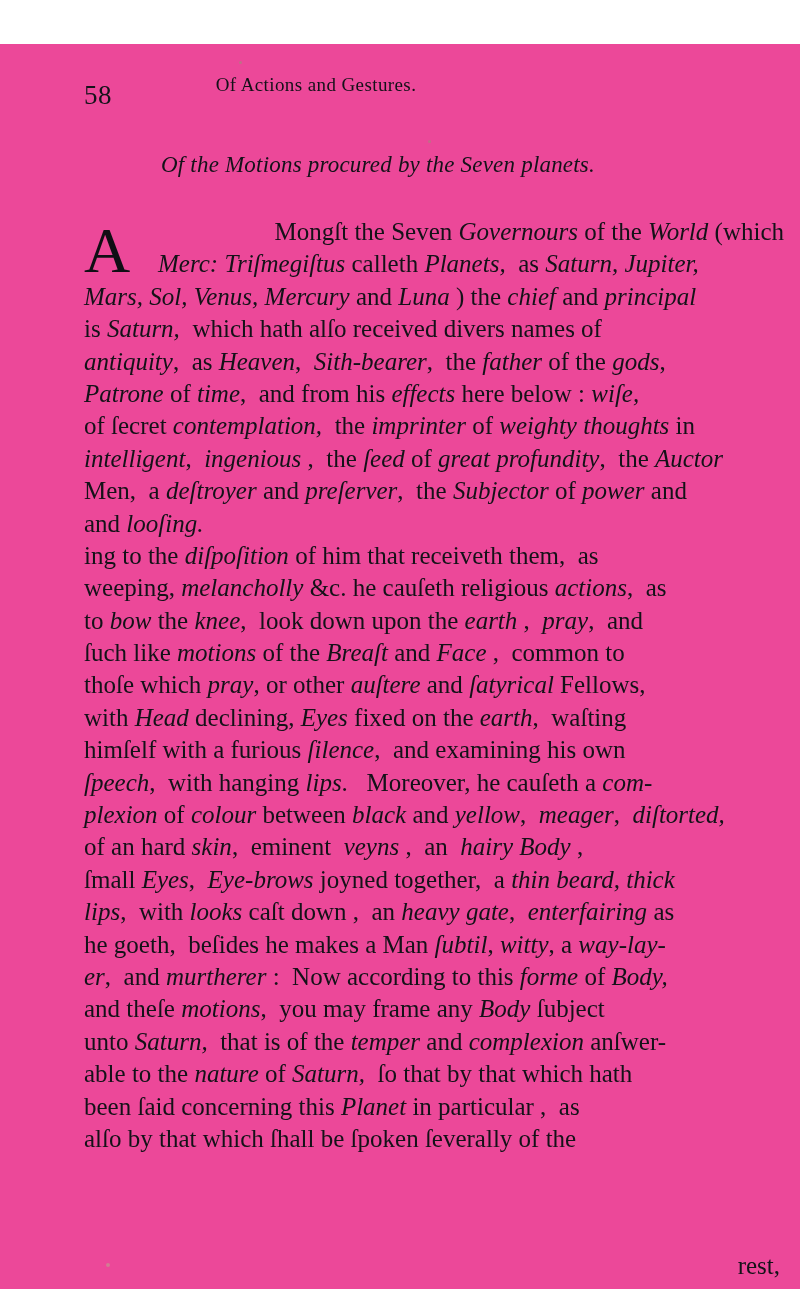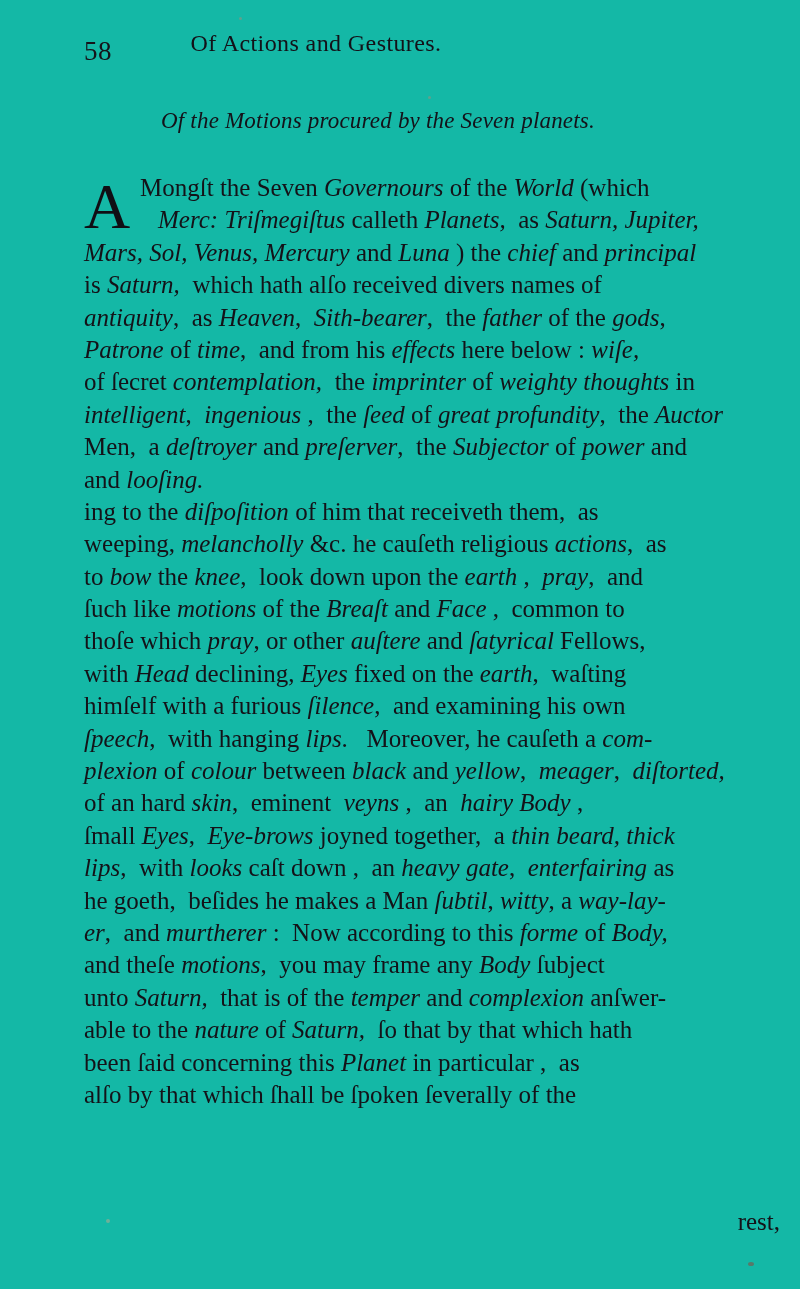--- a/index.html
+++ b/index.html
@@ -12,21 +12,22 @@
     background: #ffffff;
     font-family: "Liberation Serif", "DejaVu Serif", serif;
     color: #111014;
     overflow: hidden;
     position: relative;
   }
 
   .page {
     position: absolute;
     inset: 0;
-    background: #14b8a6;
+    background: #ec4899;
+    margin-top: 44px;
   }
 
   
   .running-head {
     position: absolute;
     top: 30px;
     left: 0;
     width: 800px;
     height: 44px;
   }
@@ -37,21 +38,21 @@
     font-size: 27px;
     letter-spacing: 0.5px;
     color: #15131a;
   }
   .head-title {
     position: absolute;
     left: 0;
     top: 0;
     width: 632px;
     text-align: center;
-    font-size: 24px;
+    font-size: 19px;
     letter-spacing: 0.4px;
     color: #131118;
   }
 
   
   .section-heading {
     position: absolute;
     top: 108px;
     left: 0;
     width: 756px;
@@ -84,21 +85,21 @@
   .dropcap {
     position: absolute;
     left: 0px;
     top: 6px;
     font-size: 64px;
     line-height: 58px;
     font-style: normal;
     color: #100e14;
   }
 
-  .indent-1 { padding-left: 56px; }
+  .indent-1 { padding-left: 56px; text-align: right; }
   .indent-2 { padding-left: 74px; }
   .para-indent { padding-left: 34px; }
 
   .catchword {
     position: absolute;
     right: 20px;
     top: 1208px;
     font-size: 25px;
     color: #141218;
   }

